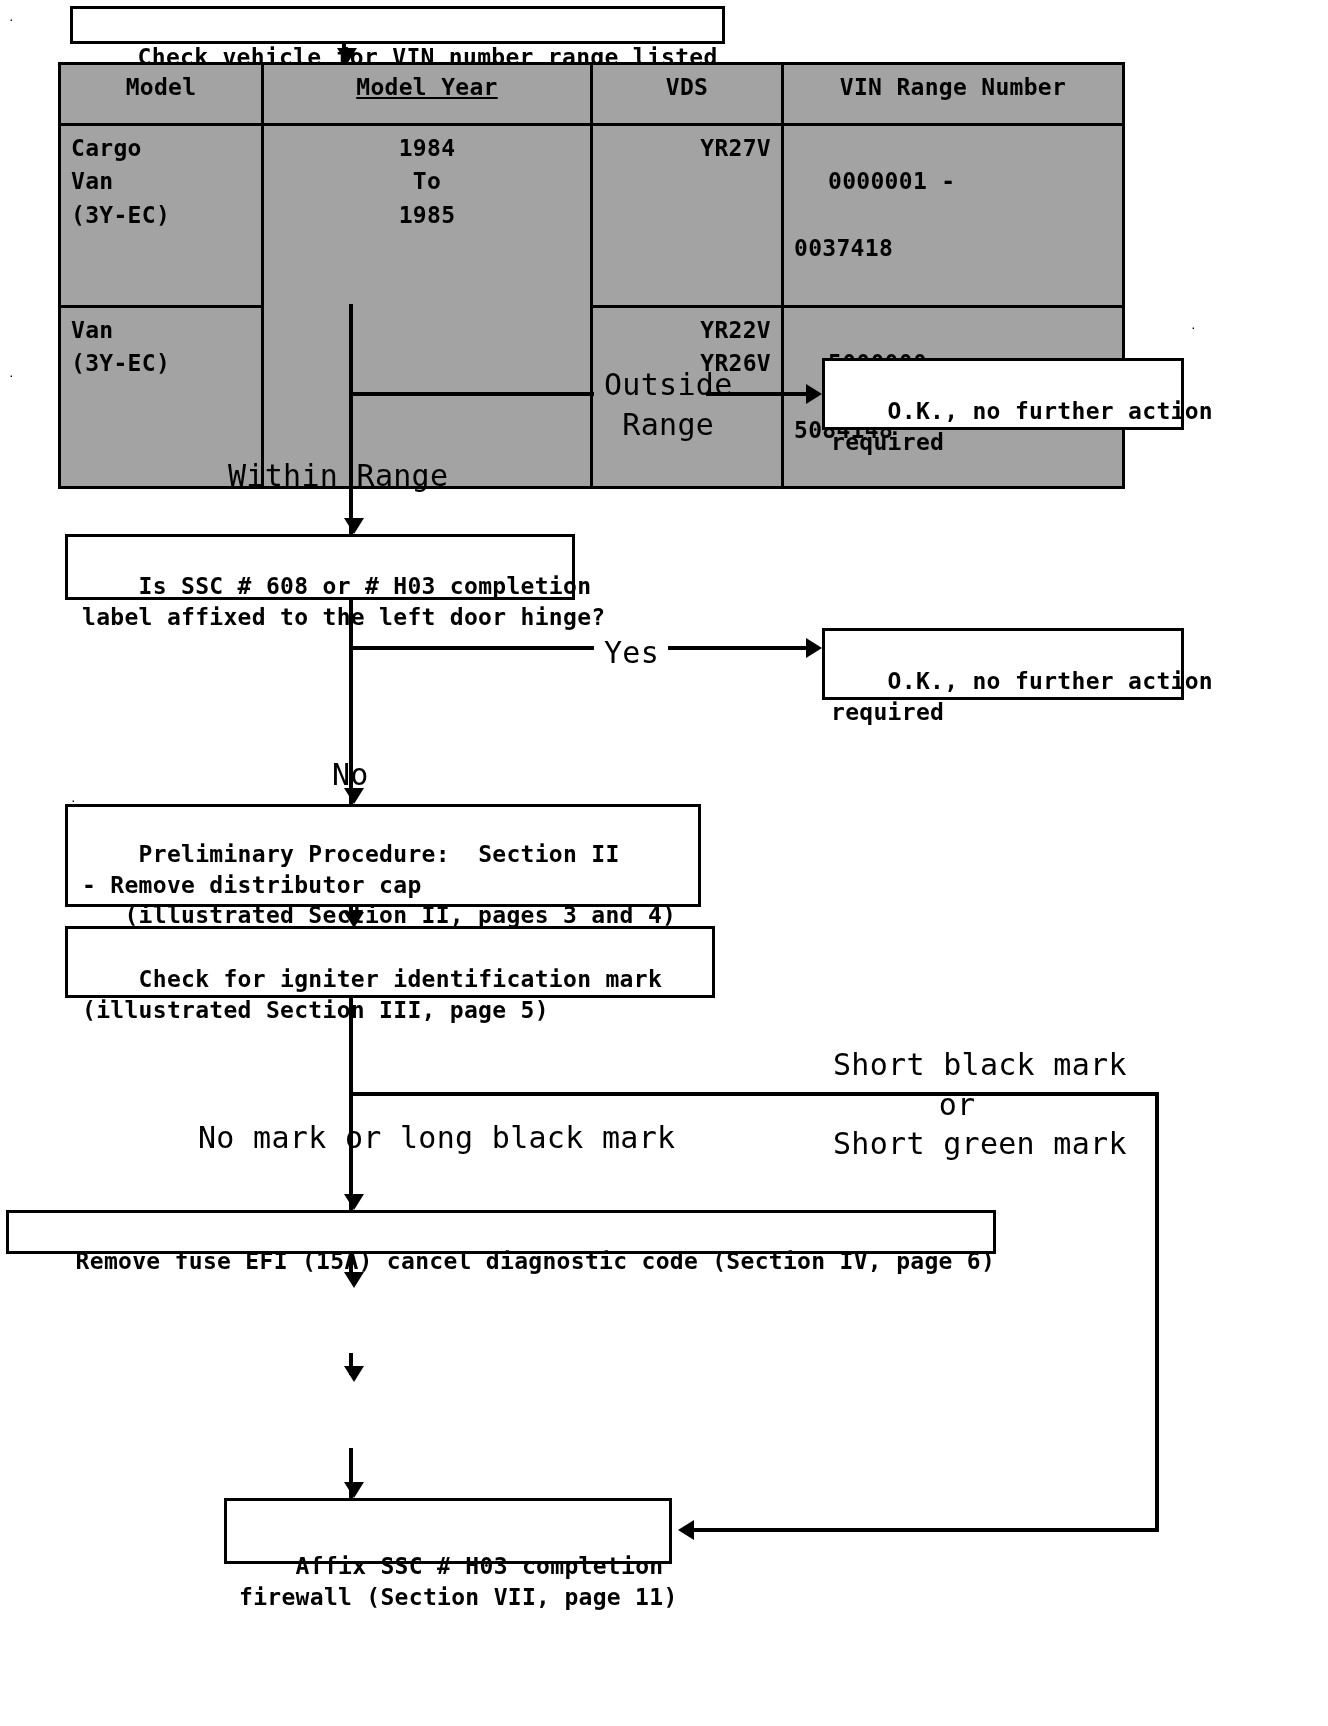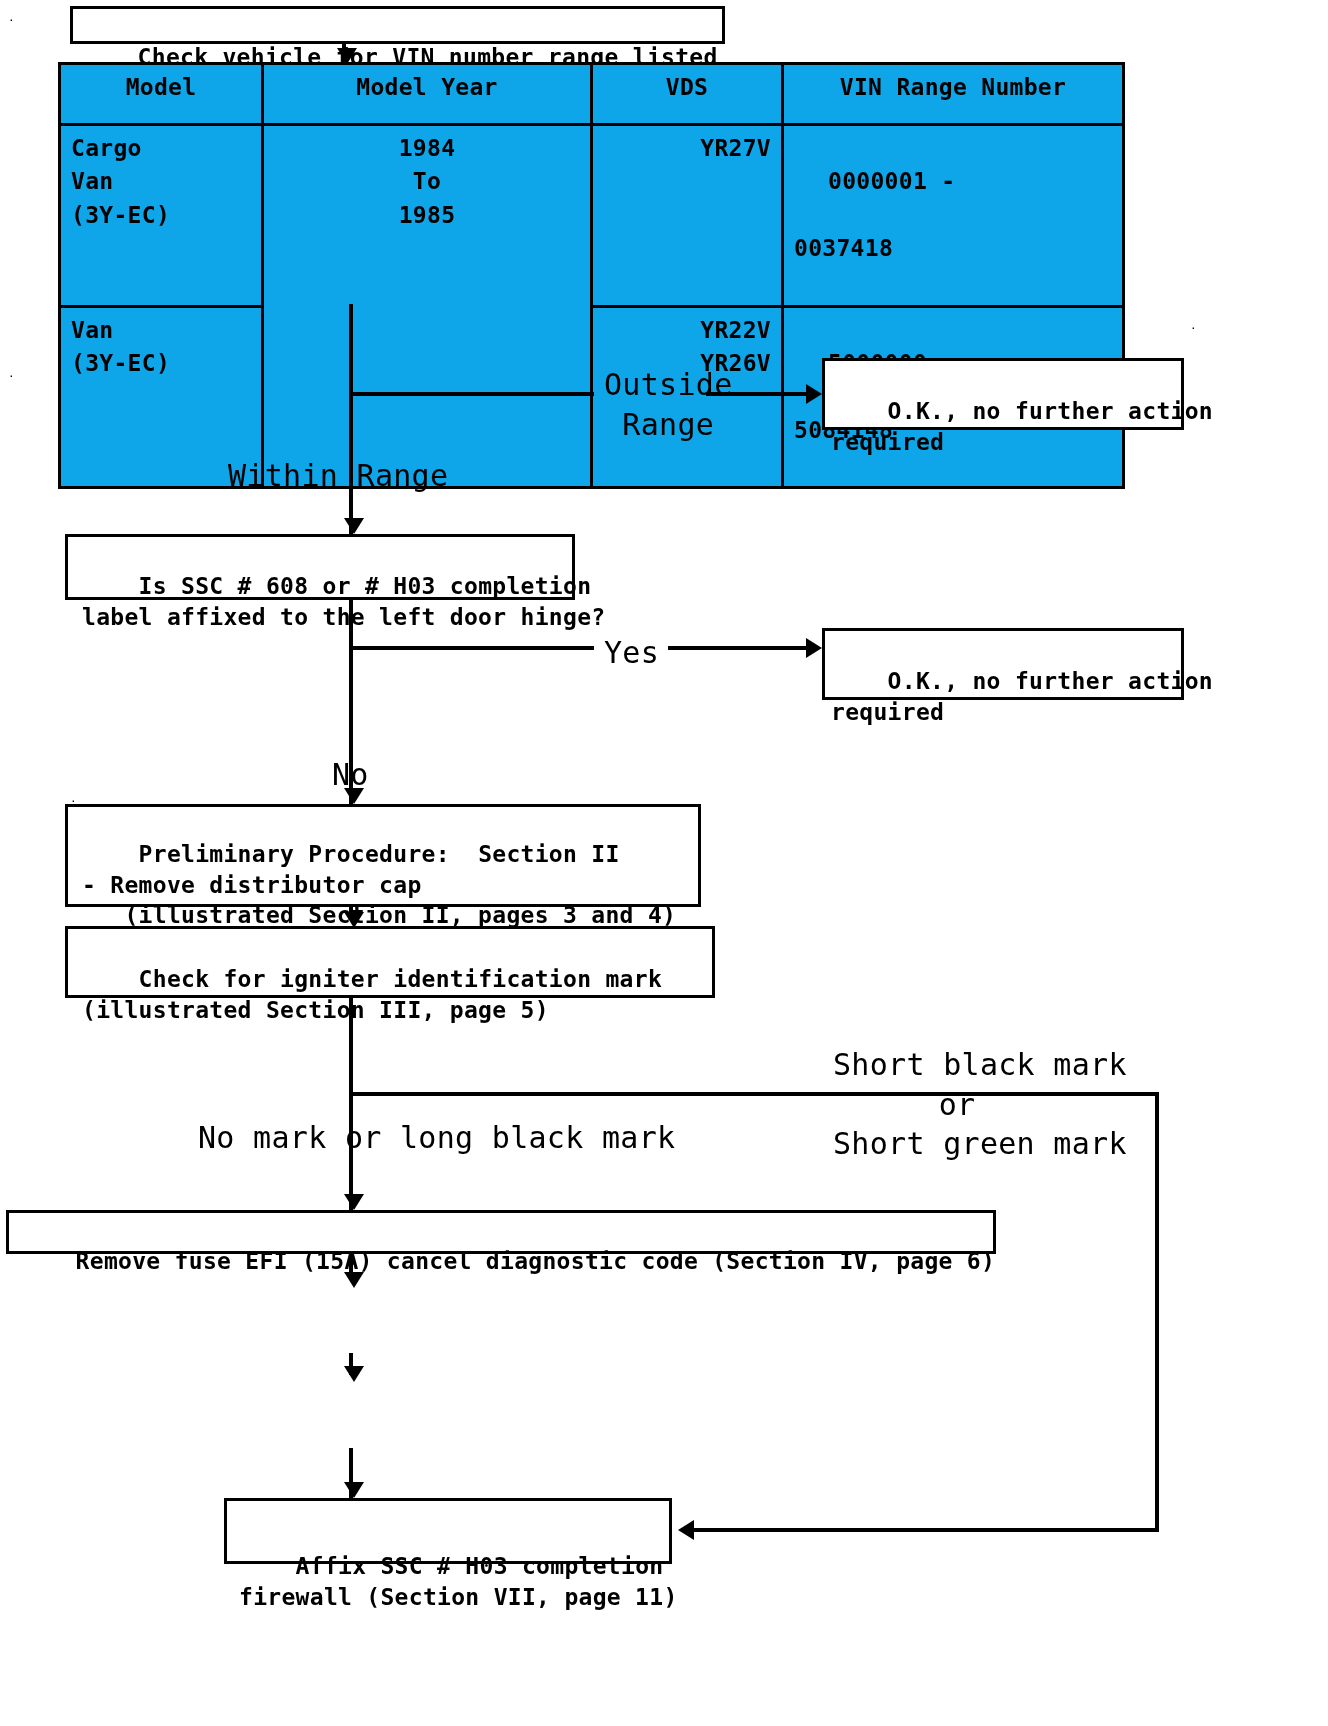--- a/index.html
+++ b/index.html
@@ -78,36 +78,36 @@
     border-right: 16px solid #000;
   }
 
   
   #vin-table {
     position: absolute;
     left: 58px;
     top: 62px;
     width: 972px;
     border-collapse: collapse;
-    background: #0ea5e9;
+    background: #a3a3a3;
     table-layout: fixed;
   }
   #vin-table th, #vin-table td {
     border: 3px solid #000;
     font-size: 23px;
     font-weight: 700;
     letter-spacing: 0.3px;
     padding: 6px 10px;
     vertical-align: top;
     white-space: pre-line;
     line-height: 1.45;
   }
   #vin-table th { text-align: center; font-weight: 700; }
   .col-model { width: 180px; }
-  .col-year  { width: 306px; }
+  .col-year  { width: 306px; text-decoration: underline; }
   .col-vds   { width: 168px; }
   .col-vin   { width: 318px; }
   .cell-center { text-align: right; }
   .cell-left   { text-align: left; }
   .vin-lo { display: block; text-align: left;  padding-left: 34px; }
   .vin-hi { display: block; padding-right: 6px; }
   .year-cell {
     text-align: center;
     vertical-align: middle;
   }

